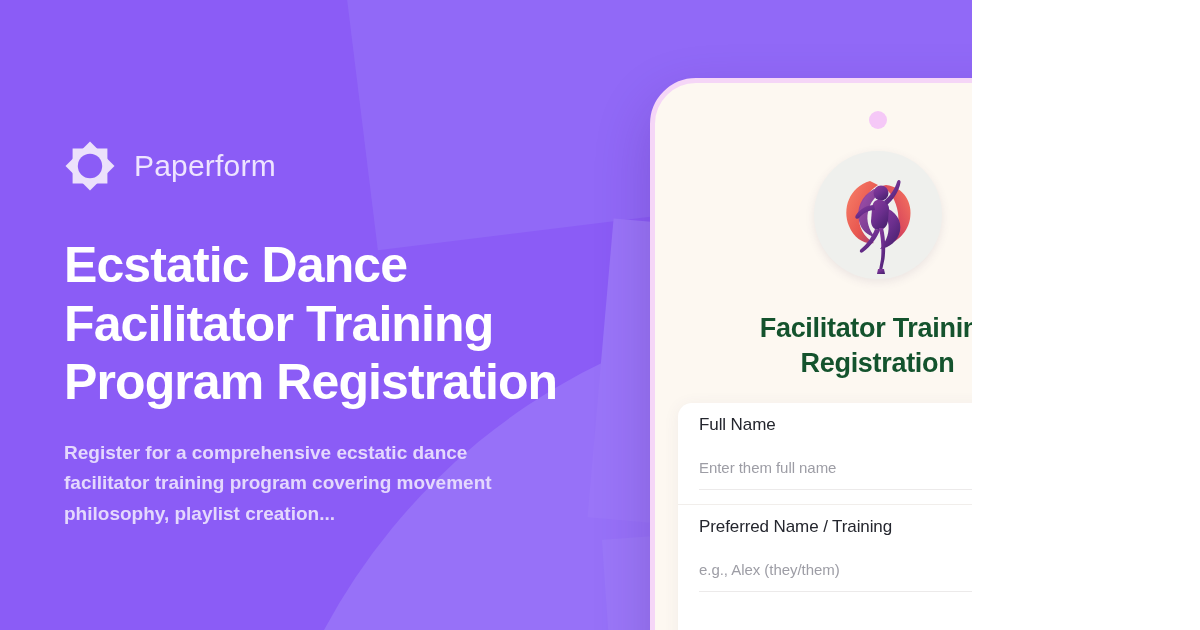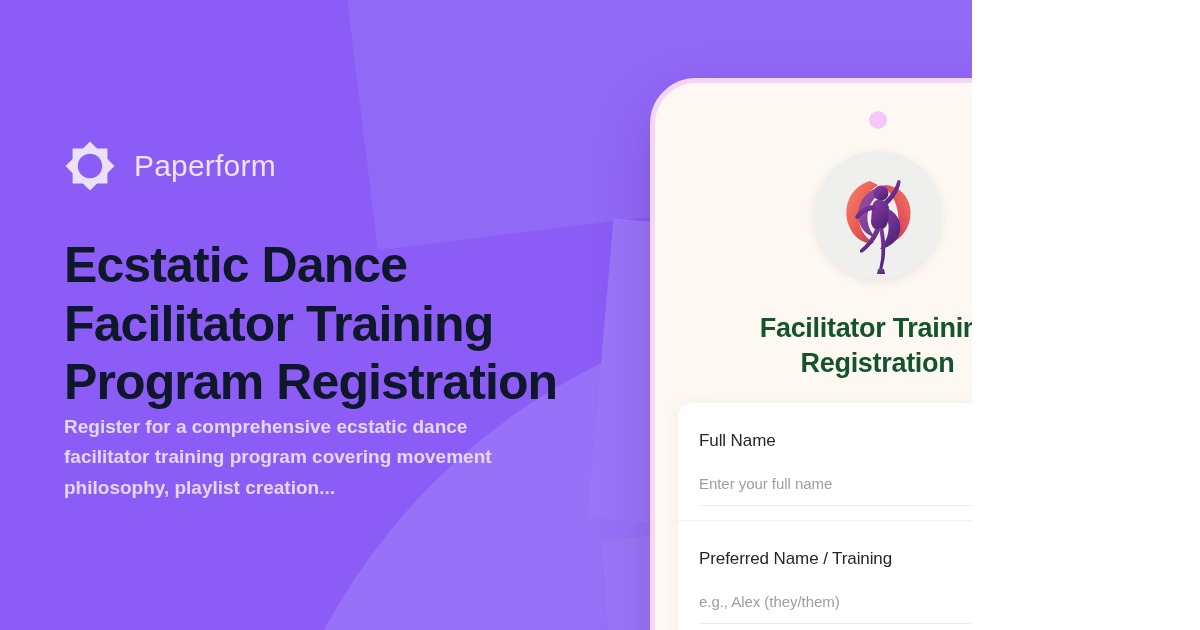--- a/index.html
+++ b/index.html
@@ -79,21 +79,22 @@
     letter-spacing: 0.2px;
     color: #eee4ff;
     line-height: 1;
   }
 
   .headline {
     font-size: 50px;
     font-weight: 700;
     line-height: 1.17;
     letter-spacing: -0.9px;
-    color: #0f172a;
+    color: #ffffff;
+    margin-bottom: 26px;
     max-width: 540px;
   }
 
   .subcopy {
     font-size: 19px;
     line-height: 1.62;
     color: #e4d8fd;
     max-width: 485px;
     font-weight: 700;
   }
@@ -144,21 +145,21 @@
 
   .form-card {
     position: absolute;
     left: 23px; right: 23px; top: 320px; bottom: -20px;
     background: #ffffff;
     border-radius: 14px 14px 0 0;
     box-shadow: 0 2px 16px rgba(90, 70, 120, 0.07);
     overflow: hidden;
   }
 
-  .field-block { padding: 28px 21px 14px; }
+  .field-block { padding: 12px 21px 14px; }
   .field-block + .field-block { border-top: 1px solid #f1eeeb; }
 
   .field-label {
     font-size: 17px;
     font-weight: 400;
     color: #24262e;
     letter-spacing: -0.1px;
     margin-bottom: 24px;
   }
 
@@ -255,21 +256,21 @@
         </g>
       </svg>
     </div>
 
     <div class="form-title">Facilitator Training Registration</div>
 
     <div class="form-card">
 
       <div class="field-block">
         <div class="field-label">Full Name</div>
-        <div class="field-input">Enter your full name</div>
+        <div class="field-input">Enter them full name</div>
       </div>
 
       <div class="field-block">
         <div class="field-label">Preferred Name / Training</div>
         <div class="field-input">e.g., Alex (they/them)</div>
       </div>
 
     </div>
   </div>
 

